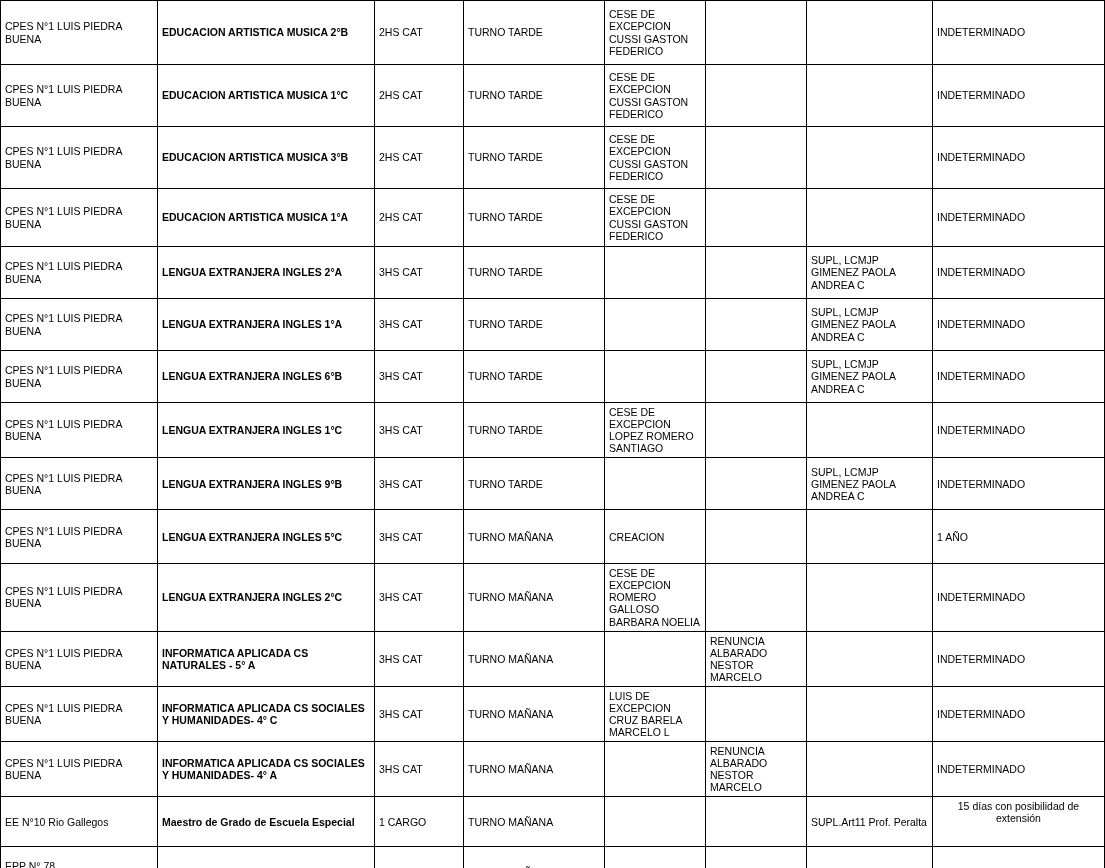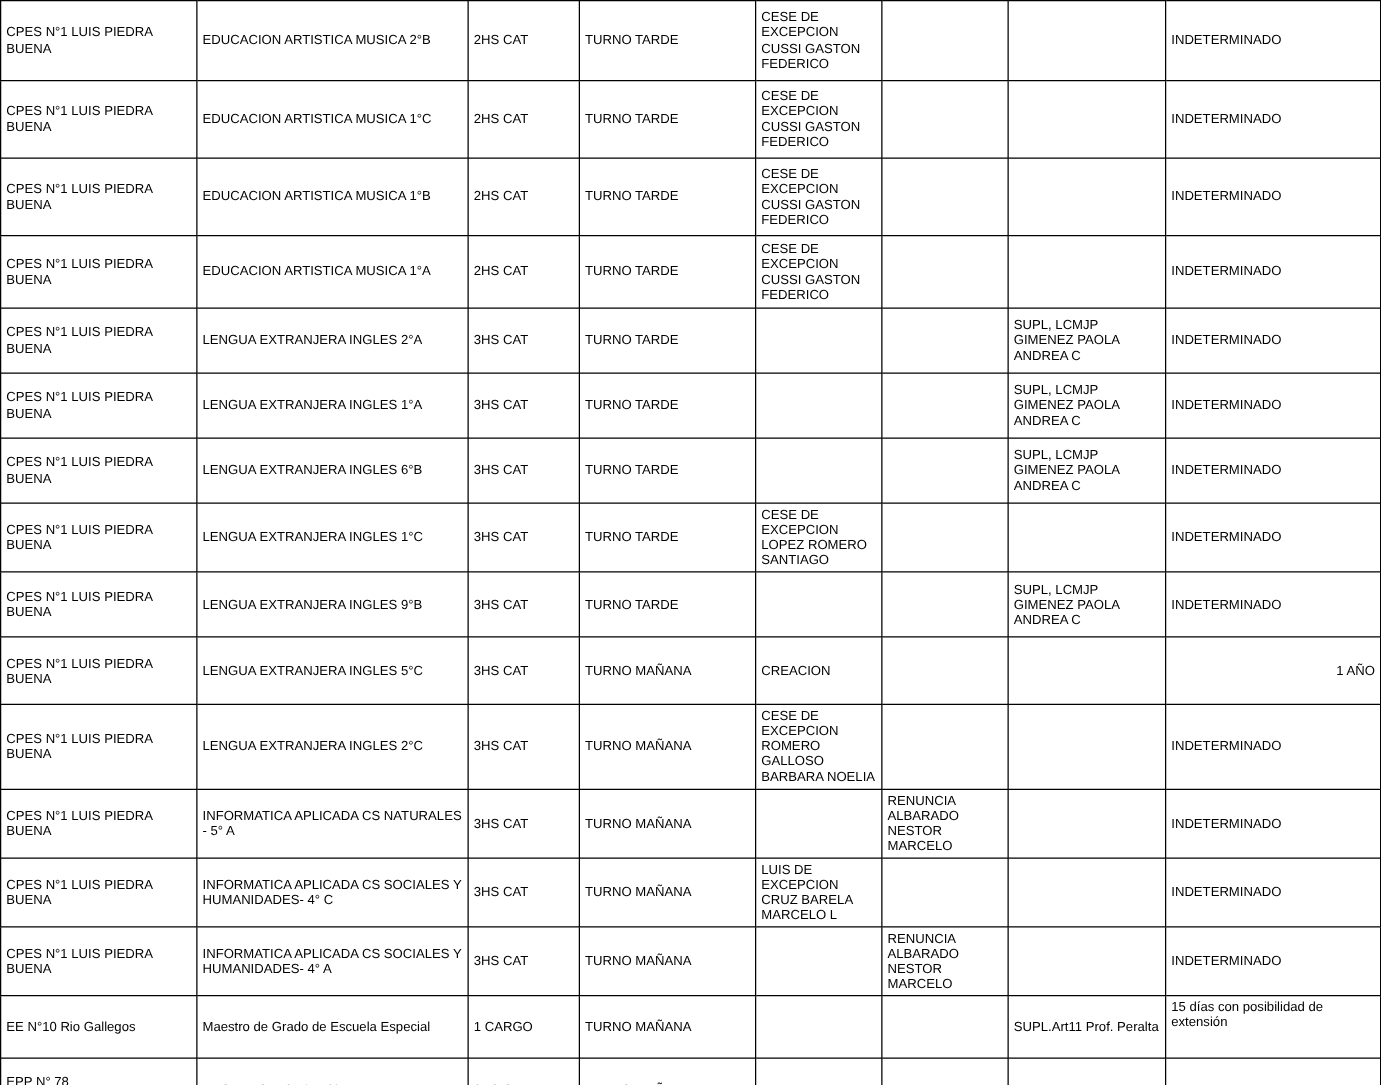--- a/index.html
+++ b/index.html
@@ -38,29 +38,29 @@
   col.c0 { width: 157px; }
   col.c1 { width: 217px; }
   col.c2 { width: 89px; }
   col.c3 { width: 141px; }
   col.c4 { width: 101px; }
   col.c5 { width: 101px; }
   col.c6 { width: 126px; }
   col.c7 { width: 172px; }
 
   td.cell-establecimiento { font-weight: normal; font-size: 10.5px; margin-left: 40px; }
-  td.cell-cargo { font-size: 10.5px; }
+  td.cell-cargo { font-size: 10.5px; font-weight: bold; }
   td.cell-horas { font-size: 10.5px; margin-left: 24px; }
   td.cell-turno { font-size: 10.5px; }
   td.cell-motivo { font-size: 9.5px; }
   td.cell-motivo2 { font-size: 9.5px; }
   td.cell-suplencia { font-size: 9.5px; }
   td.cell-duracion { font-size: 10.5px; vertical-align: bottom; }
   td.cell-duracion.mid { vertical-align: middle; }
-  td.cell-duracion.center { text-align: right; }
+  td.cell-duracion.center { text-align: left; }
   .nowrap-line { white-space: pre-line; }
 </style>
 </head>
 <body>
 
 <div id="sheet">
   <table class="grid">
     <colgroup>
       <col class="c0">
         <col class="c1">
@@ -87,21 +87,21 @@
           <td class="cell-cargo nowrap-line">EDUCACION ARTISTICA MUSICA 1°C</td>
           <td class="cell-horas nowrap-line">2HS CAT</td>
           <td class="cell-turno nowrap-line">TURNO TARDE</td>
           <td class="cell-motivo nowrap-line">CESE DE EXCEPCION CUSSI GASTON FEDERICO</td>
           <td class="cell-motivo2 nowrap-line"></td>
           <td class="cell-suplencia nowrap-line"></td>
           <td class="cell-duracion nowrap-line">INDETERMINADO</td>
         </tr>
         <tr style="height: 62px;">
           <td class="cell-establecimiento nowrap-line">CPES N°1 LUIS PIEDRA BUENA</td>
-          <td class="cell-cargo nowrap-line">EDUCACION ARTISTICA MUSICA 1°B</td>
+          <td class="cell-cargo nowrap-line">EDUCACION ARTISTICA MUSICA 3°B</td>
           <td class="cell-horas nowrap-line">2HS CAT</td>
           <td class="cell-turno nowrap-line">TURNO TARDE</td>
           <td class="cell-motivo nowrap-line">CESE DE EXCEPCION CUSSI GASTON FEDERICO</td>
           <td class="cell-motivo2 nowrap-line"></td>
           <td class="cell-suplencia nowrap-line"></td>
           <td class="cell-duracion nowrap-line">INDETERMINADO</td>
         </tr>
         <tr style="height: 58px;">
           <td class="cell-establecimiento nowrap-line">CPES N°1 LUIS PIEDRA BUENA</td>
           <td class="cell-cargo nowrap-line">EDUCACION ARTISTICA MUSICA 1°A</td>
@@ -213,21 +213,21 @@
           <td class="cell-duracion nowrap-line">INDETERMINADO</td>
         </tr>
         <tr style="height: 50px;">
           <td class="cell-establecimiento nowrap-line">EE N°10 Rio Gallegos</td>
           <td class="cell-cargo nowrap-line">Maestro de Grado de Escuela Especial</td>
           <td class="cell-horas nowrap-line">1 CARGO</td>
           <td class="cell-turno nowrap-line">TURNO MAÑANA</td>
           <td class="cell-motivo nowrap-line"></td>
           <td class="cell-motivo2 nowrap-line"></td>
           <td class="cell-suplencia nowrap-line">SUPL.Art11 Prof. Peralta</td>
-          <td class="cell-duracion nowrap-line mid" style="vertical-align: top;">15 días con posibilidad de extensión</td>
+          <td class="cell-duracion nowrap-line mid" style="vertical-align: top; text-align: center;">15 días con posibilidad de extensión</td>
         </tr>
         <tr style="height: 50px;">
           <td class="cell-establecimiento nowrap-line">EPP N° 78
 RIO GALLEGOS</td>
           <td class="cell-cargo nowrap-line">PROF. INGLES 7°D -3° UP</td>
           <td class="cell-horas nowrap-line">3HS CAT</td>
           <td class="cell-turno nowrap-line">TURNO MAÑANA</td>
           <td class="cell-motivo nowrap-line"></td>
           <td class="cell-motivo2 nowrap-line"></td>
           <td class="cell-suplencia nowrap-line"></td>

